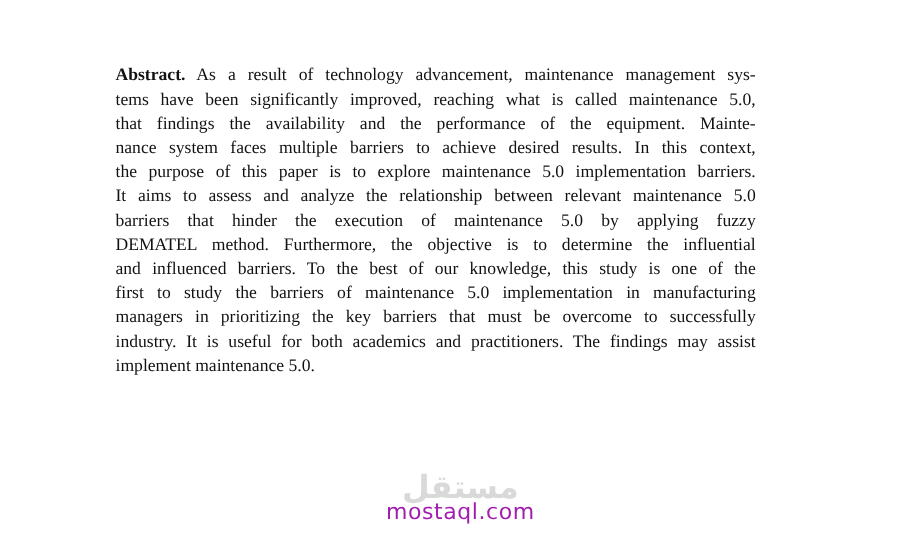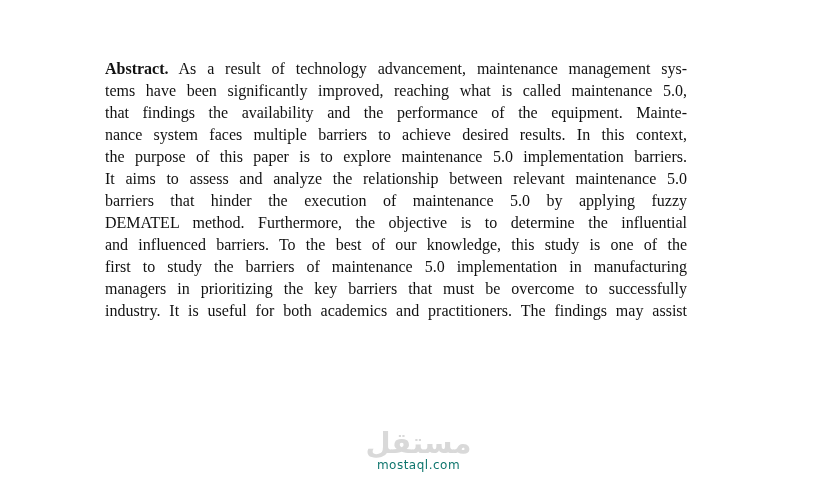--- a/index.html
+++ b/index.html
@@ -59,44 +59,45 @@
     direction: rtl;
     font-family: "DejaVu Sans", sans-serif;
     font-weight: bold;
     font-size: 29px;
     line-height: 30px;
     color: #d9d9d9;
   }
   .wm-site {
     display: block;
     font-family: "DejaVu Sans", sans-serif;
-    font-size: 12px;
+    font-size: 20px;
     line-height: 15px;
     letter-spacing: 0.5px;
-    color: #0f766e;
+    color: #a21caf;
   }
 </style>
 </head>
 <body>
 
 <div class="page">
 
   <div class="abstract-block">
     <div class="tline jline"><span class="lead-label">Abstract.</span><span> As a result of technology advancement, maintenance management sys-</span></div>
     <div class="tline jline">tems have been significantly improved, reaching what is called maintenance 5.0,</div>
     <div class="tline jline">that findings the availability and the performance of the equipment. Mainte-</div>
     <div class="tline jline">nance system faces multiple barriers to achieve desired results. In this context,</div>
     <div class="tline jline">the purpose of this paper is to explore maintenance 5.0 implementation barriers.</div>
     <div class="tline jline">It aims to assess and analyze the relationship between relevant maintenance 5.0</div>
     <div class="tline jline">barriers that hinder the execution of maintenance 5.0 by applying fuzzy</div>
     <div class="tline jline">DEMATEL method. Furthermore, the objective is to determine the influential</div>
     <div class="tline jline">and influenced barriers. To the best of our knowledge, this study is one of the</div>
     <div class="tline jline">first to study the barriers of maintenance 5.0 implementation in manufacturing</div>
     <div class="tline jline">managers in prioritizing the key barriers that must be overcome to successfully</div>
     <div class="tline jline">industry. It is useful for both academics and practitioners. The findings may assist</div>
+    <div class="tline lline">implement maintenance 5.0.</div>
   </div>
 
 
   <div class="watermark">
     <span class="wm-logo">مستقل</span>
     <span class="wm-site">mostaql.com</span>
   </div>
 
 </div>
 

